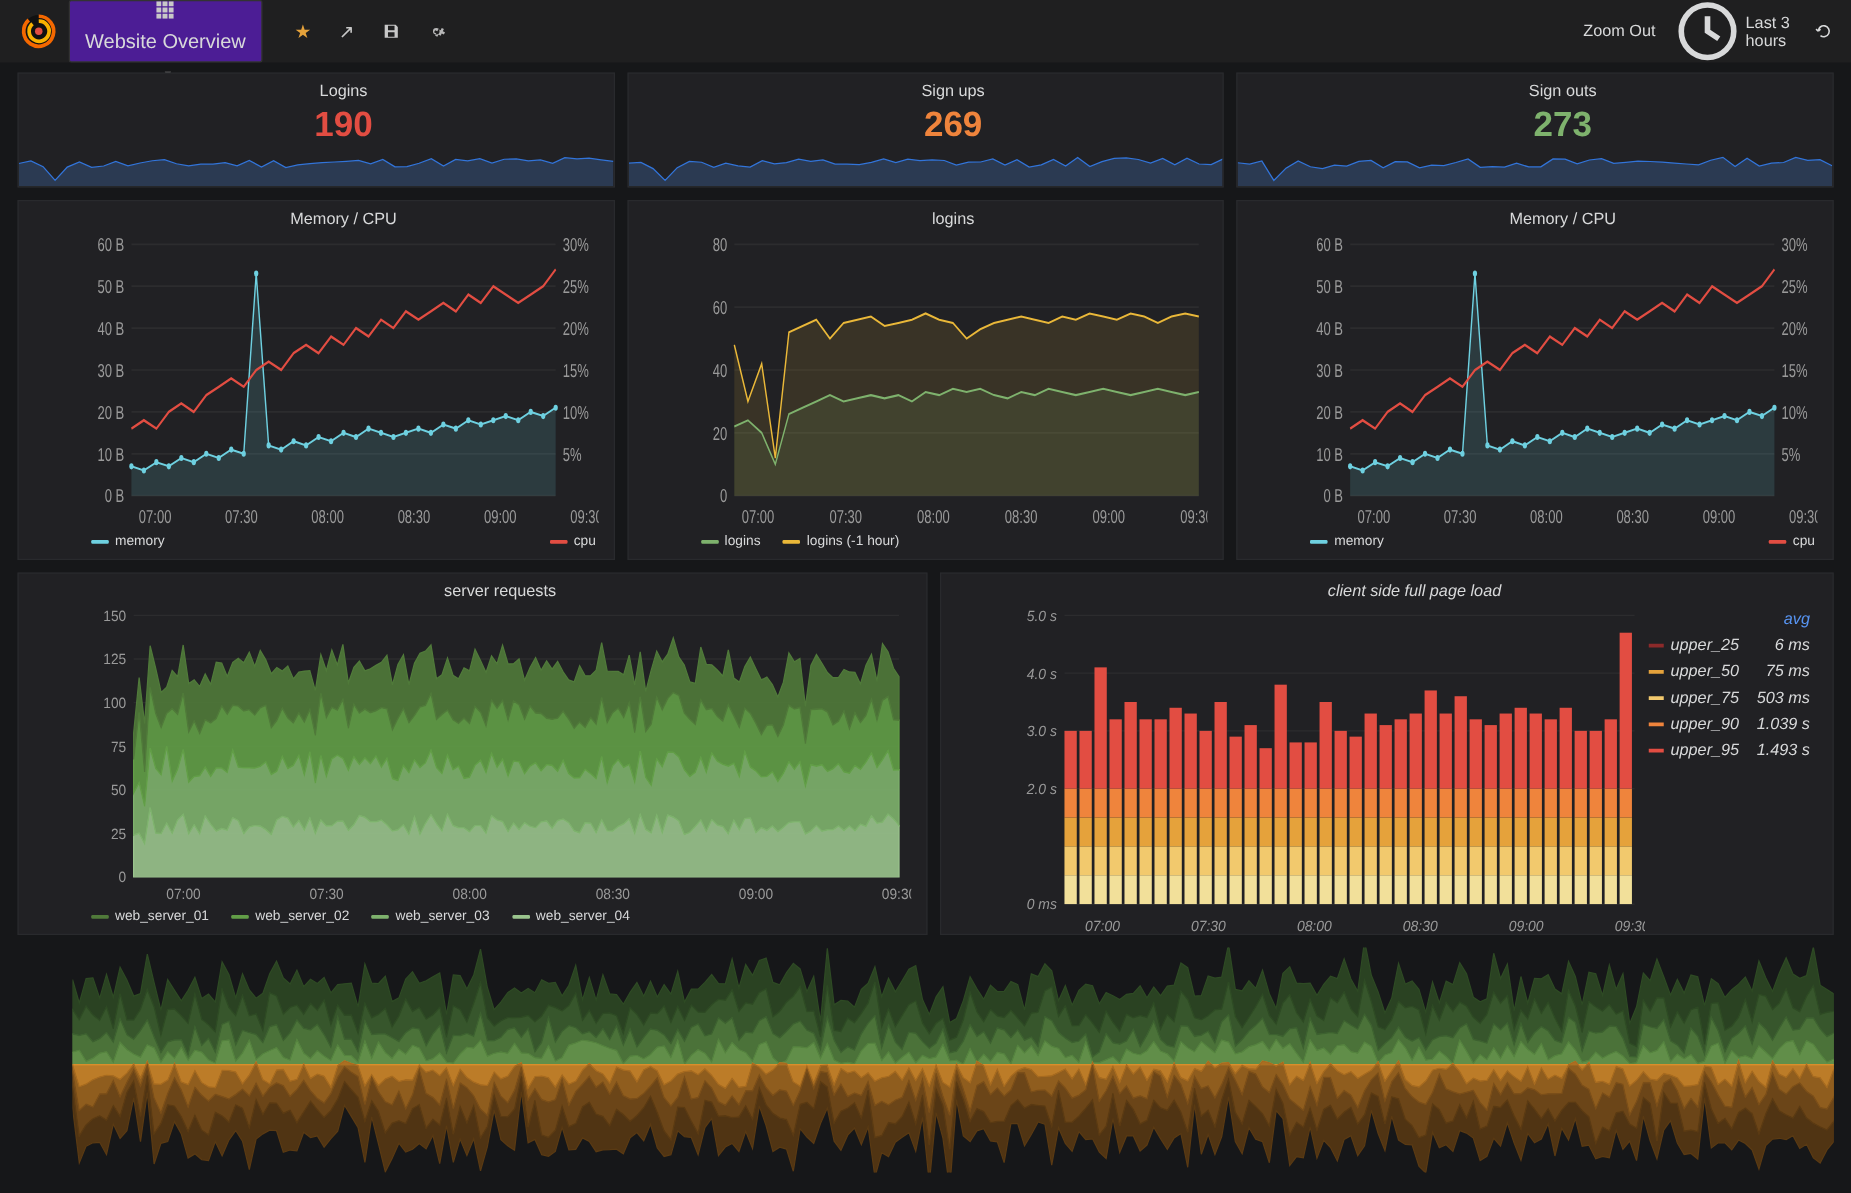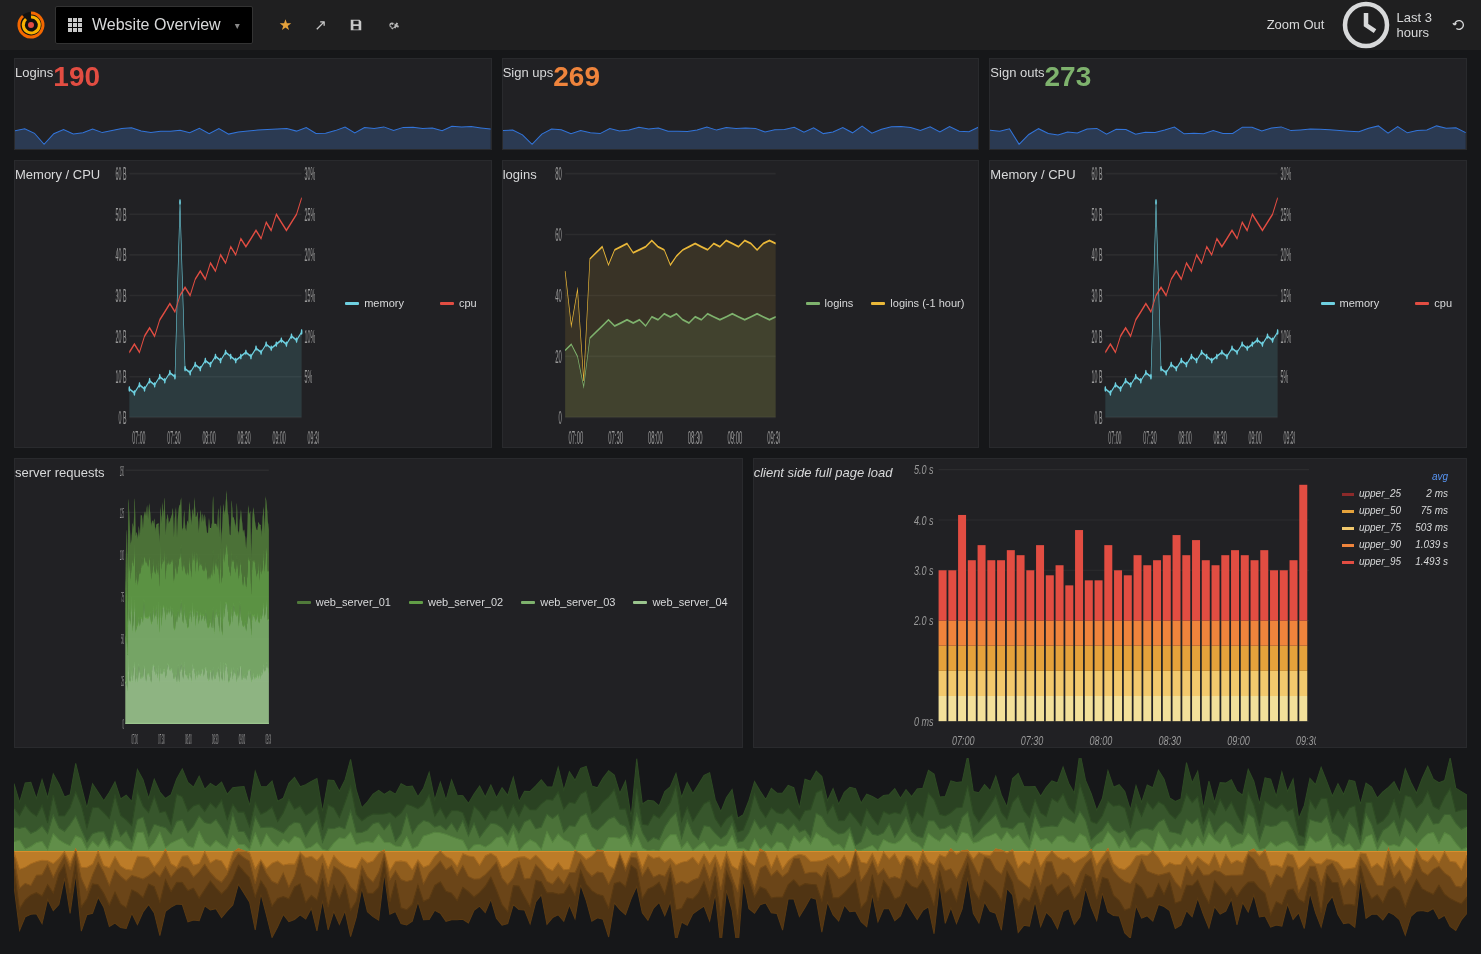--- a/index.html
+++ b/index.html
@@ -17,46 +17,48 @@
     align-items: center;
     padding: 0 15px;
     gap: 8px;
   }
   .logo {
     width: 32px; height: 32px;
     display:flex; align-items:center; justify-content:center;
     cursor:pointer;
   }
   .dash-select {
-    background: #000000;
+    background: #4c1d95;
     border: 1px solid #333;
     border-radius: 2px;
-    height: 38px;
+    height: 50px;
     display:flex; align-items:center;
     padding: 0 12px;
     gap:10px;
     cursor:pointer;
     font-size:16px;
+    flex-direction:column;
   }
   .dash-select .grid-icon { color:#c8c8c8; }
   .dash-select .caret { color:#888; font-size:10px; margin-left:4px;}
   .topbar-icons { display:flex; gap:22px; margin-left:18px; }
   .topbar-icons span { color:#c8c8c8; cursor:pointer; font-size:15px;}
   .topbar-icons .star { color:#e5a23b; }
   .topbar-right { margin-left:auto; display:flex; align-items:center; gap:18px; color:#d8d9da;}
   .topbar-right span { cursor:pointer; font-size:13px;}
   .topbar-right .clock { display:flex; align-items:center; gap:6px;}
   .grid { padding: 8px 14px; display:flex; flex-direction:column; gap:10px;}
   .row { display:flex; gap:10px; }
   .panel {
     background: #212124;
     border: 1px solid #292a2d;
     flex:1;
-    display:flex; flex-direction:row;
+    display:flex; flex-direction:column;
     min-width:0;
+    padding-left:44px;
   }
   .panel-title {
     text-align:center;
     font-size:13px;
     color:#d8d9da;
     padding:6px 0 2px 0;
     font-weight:500;
   }
   
   .stat-panel { height:92px; position:relative; overflow:hidden;}
@@ -72,22 +74,22 @@
   .graph-body { flex:1; position:relative; padding: 6px 12px 0 12px;}
   .legend { display:flex; gap:18px; padding:6px 14px 8px 14px; flex-wrap:wrap; font-size:11px;}
   .legend-item { display:flex; align-items:center; gap:5px; color:#d8d9da;}
   .legend-swatch { width:14px; height:3px; border-radius:1px; display:inline-block;}
   .grid-line { stroke:#2c2c2e; stroke-width:1;}
   
   .row3 .panel { height:290px; }
   .row3 .panel:first-child { flex: 1.02; }
   .row3 .panel:last-child { flex: 1; font-style: italic; }
   .side-legend {
-    position:absolute; right:10px; top:8px;
-    font-size:10px;
+    position:absolute; right:10px; top:24px;
+    font-size:13px;
   }
   .side-legend table td { padding:2px 6px; }
   .side-legend .hdr { color:#5794f2; text-align:right;}
   .side-legend .sw { width:12px; height:3px; display:inline-block; margin-right:5px; vertical-align:middle;}
   
   .bottom { height:180px; background:transparent; border:none; }
   svg { display:block; width:100%; height:100%;}
 </style>
 </head>
 <body>
@@ -628,21 +630,21 @@
         <table id="pageload-table">
             <tbody>
               <tr>
                 <td></td>
                 <td class="hdr">avg</td>
               </tr>
             </tbody>
             <tbody>
               <tr>
                 <td><span class="sw" style="background:#8c2a2a"></span>upper_25</td>
-                <td style="text-align:right">2 ms</td>
+                <td style="text-align:right">6 ms</td>
               </tr>
             </tbody>
             <tbody>
               <tr>
                 <td><span class="sw" style="background:#e5a23b"></span>upper_50</td>
                 <td style="text-align:right">75 ms</td>
               </tr>
             </tbody>
             <tbody>
               <tr>

